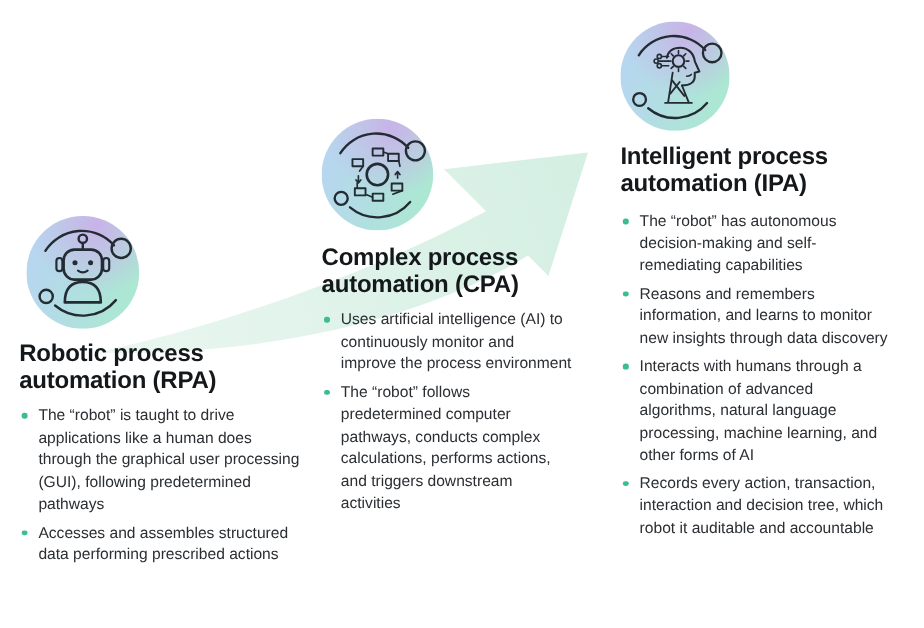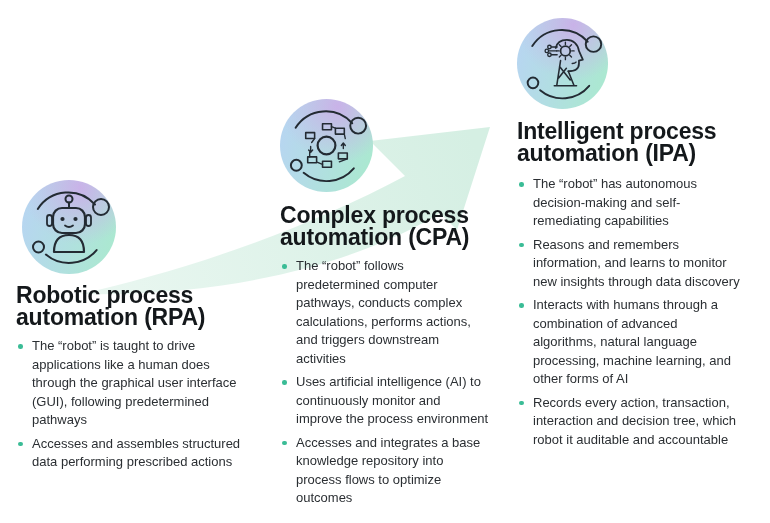--- a/index.html
+++ b/index.html
@@ -18,37 +18,37 @@
   body{
     position:relative;
     width:770px;height:523px;
     background:#ffffff;
     font-family:"Liberation Sans", sans-serif;
     overflow:hidden;
   }
   .arrow-layer{position:absolute;left:0;top:0;width:770px;height:523px;z-index:0;}
   .stage{position:absolute;z-index:2;}
   .stage-rpa{left:16px;top:180px;width:262px;}
-  .stage-cpa{left:280px;top:99px;width:236px;}
+  .stage-cpa{left:268px;top:99px;width:236px;}
   .stage-ipa{left:517px;top:18px;width:253px;}
   .badge{
     border-radius:50%;
     position:relative;
     background:
       radial-gradient(circle at 62% 8%, var(--badge-purple) 0%, rgba(201,178,232,0) 55%),
       linear-gradient(105deg, var(--badge-blue) 10%, var(--badge-green) 90%);
   }
   .stage-rpa .badge{width:94px;height:94px;margin-left:6px;}
   .stage-cpa .badge{width:93px;height:93px;}
   .stage-ipa .badge{width:91px;height:91px;}
   .badge svg{position:absolute;left:0;top:0;width:100%;height:100%;color:var(--icon-line);}
   .badge svg *{stroke:currentColor;fill:none;stroke-linecap:round;stroke-linejoin:round;}
   .badge svg .fill{fill:currentColor;stroke:none;}
   .stage-title{
-    font-size:23px;line-height:21.5px;font-weight:700;
+    font-size:20px;line-height:21.5px;font-weight:700;
     color:var(--heading-color);
     letter-spacing:-0.2px;
     white-space:pre;
   }
   .stage-rpa .stage-title{margin-top:11px;}
   .stage-cpa .stage-title{margin-top:13px;}
   .stage-ipa .stage-title{margin-top:12px;}
   .bullets{list-style:none;}
   .stage-rpa .bullets{margin-top:9px;}
   .stage-cpa .bullets{margin-top:9px;}
@@ -96,21 +96,21 @@
       <circle class="fill" cx="53.5" cy="39" r="2.1"></circle>
       <path d="M 43 45.5 Q 47 48.5 51 45.5" stroke-width="1.8"></path>
       <path d="M 32 72 C 32 59.5 38 55 47 55 C 56 55 62 59.5 62 72 Z" stroke-width="2.2"></path>
     </svg>
   </div>
   <h3 class="stage-title">Robotic process
 automation (RPA)</h3>
   <ul class="bullets">
     <li class="bullet"><span class="dot"></span><span>The “robot” is taught to drive
 applications like a human does
-through the graphical user interface
+through the graphical user processing
 (GUI), following predetermined
 pathways</span></li>
     <li class="bullet"><span class="dot"></span><span>Accesses and assembles structured
 data performing prescribed actions</span></li>
   </ul>
 </section>
 
 <section class="stage stage-cpa">
   <div class="badge">
     <svg viewBox="0 0 94 94">
@@ -126,33 +126,29 @@
       <rect x="28" y="58.5" width="9" height="6" stroke-width="1.6"></rect>
       <rect x="26" y="34" width="9" height="6" stroke-width="1.6"></rect>
       <path d="M 35 40 L 32 44 M 52 28 L 56 29.5 M 65 35.5 L 66 40 M 68 60.5 L 60 63.5 M 43 66 L 38 64 M 30 58.5 L 30 54" stroke-width="1.4"></path>
       <path d="M 31 48 v 5 M 29 51.5 l 2 2.5 l 2 -2.5" stroke-width="1.4"></path>
       <path d="M 64 50 v -5 M 62 47 l 2 -2.5 l 2 2.5" stroke-width="1.4"></path>
     </svg>
   </div>
   <h3 class="stage-title">Complex process
 automation (CPA)</h3>
   <ul class="bullets">
+    <li class="bullet"><span class="dot"></span><span>Uses artificial intelligence (AI) to
+continuously monitor and
+improve the process environment</span></li>
     <li class="bullet"><span class="dot"></span><span>The “robot” follows
 predetermined computer
 pathways, conducts complex
 calculations, performs actions,
 and triggers downstream
 activities</span></li>
-    <li class="bullet"><span class="dot"></span><span>Uses artificial intelligence (AI) to
-continuously monitor and
-improve the process environment</span></li>
-    <li class="bullet"><span class="dot"></span><span>Accesses and integrates a base
-knowledge repository into
-process flows to optimize
-outcomes</span></li>
   </ul>
 </section>
 
 <section class="stage stage-ipa">
   <div class="badge">
     <svg viewBox="0 0 94 94">
       <path d="M 15.8 29 A 36 36 0 0 1 73 24.5" stroke-width="2"></path>
       <circle cx="79" cy="27" r="8" stroke-width="2"></circle>
       <path d="M 23.9 74.6 A 36 36 0 0 0 74.6 70.1" stroke-width="2"></path>
       <circle cx="16.5" cy="67" r="5.5" stroke-width="2"></circle>

